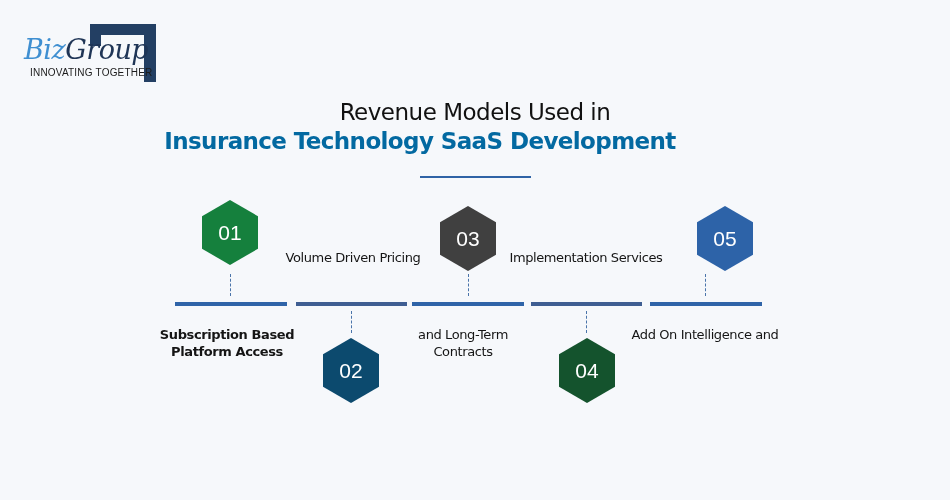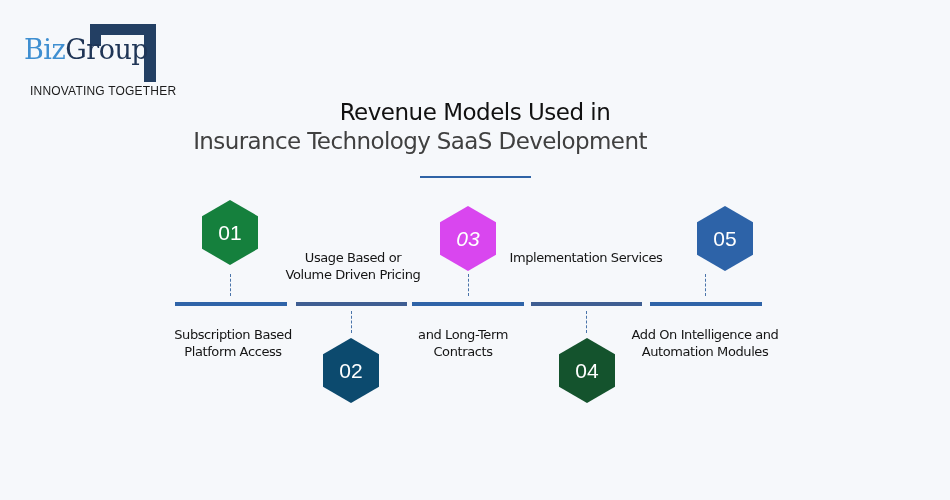--- a/index.html
+++ b/index.html
@@ -2,27 +2,27 @@
 <html><head>
 <meta charset="utf-8">
 <style>
   html, body { margin:0; padding:0; }
   body { width:950px; height:500px; background:#f6f8fb; position:relative; overflow:hidden; font-family:"DejaVu Sans","Liberation Sans",sans-serif; }
   .abs { position:absolute; }
   
   .logo-frame { left:90px; top:24px; width:66px; height:58px; background:#233f63; }
   .logo-inner { left:101px; top:35px; width:43px; height:35px; background:#f6f8fb; }
   .logo-cut { left:88px; top:46px; width:56px; height:38px; background:#f6f8fb; }
-  .logo-text { left:24px; top:34px; font-family:"DejaVu Serif","Liberation Serif",serif; font-size:27px; letter-spacing:-0.5px; line-height:32px; white-space:nowrap; }
+  .logo-text { left:24px; top:34px; font-family:"DejaVu Serif","Liberation Serif",serif; font-style:italic; font-size:27px; letter-spacing:-0.5px; line-height:32px; white-space:nowrap; }
   .logo-biz { color:#3f8fd1; }
   .logo-group { color:#1f3556; }
-  .logo-tag { left:30px; top:84px; font-family:"Liberation Sans",sans-serif; font-size:12px; letter-spacing:0.2px; color:#1b1b1b; white-space:nowrap; }
+  .logo-tag { left:30px; top:67px; font-family:"Liberation Sans",sans-serif; font-size:10px; letter-spacing:0.2px; color:#1b1b1b; white-space:nowrap; }
   
   .title1 { left:0; width:950px; top:99px; text-align:center; font-size:23px; color:#111; letter-spacing:-0.5px; }
-  .title2 { left:0; width:840px; top:128px; text-align:center; font-size:23px; font-weight:normal; color:#404040; letter-spacing:-0.6px; }
+  .title2 { left:0; width:840px; top:128px; text-align:center; font-size:23px; font-weight:bold; color:#0369a1; letter-spacing:-0.6px; }
   .divider { left:420px; top:176px; width:111px; height:2px; background:#2f63a6; }
   
   .bar { top:302px; height:4px; }
   .hex { width:56px; height:65px; clip-path:polygon(50% 0,100% 25%,100% 75%,50% 100%,0 75%,0 25%); display:flex; align-items:center; justify-content:center; color:#fff; font-size:21px; font-family:"Liberation Sans",sans-serif; }
   .dash { width:0; border-left:1.5px dashed #4a74aa; height:22px; }
   .label { width:170px; text-align:center; font-size:13px; line-height:17px; color:#151515; letter-spacing:-0.4px; }
 </style>
 </head>
 <body>
 
@@ -39,43 +39,41 @@
 <div class="abs divider"></div>
 
 <div class="abs bar" style="left:175px;width:112px;background:#2f64a8;"></div>
 <div class="abs bar" style="left:296px;width:111px;background:#3f5e92;"></div>
 <div class="abs bar" style="left:412px;width:112px;background:#2f64a8;"></div>
 <div class="abs bar" style="left:531px;width:111px;background:#3f5e92;"></div>
 <div class="abs bar" style="left:650px;width:112px;background:#2f64a8;"></div>
 
 <div class="abs hex" style="left:202px;top:200px;background:#15803d;">01</div>
 <div class="abs dash" style="left:230px;top:274px;"></div>
-<div class="abs label" style="left:148px;top:326px;">
+<div class="abs label" style="left:142px;top:326px;font-weight:bold;">
   <div>Subscription Based</div>
   <div>Platform Access</div>
 </div>
 
 <div class="abs label" style="left:268px;top:249px;">
-  <div>Usage Based or</div>
   <div>Volume Driven Pricing</div>
 </div>
 <div class="abs dash" style="left:351px;top:311px;"></div>
 <div class="abs hex" style="left:323px;top:338px;background:#0c4a6e;">02</div>
 
-<div class="abs hex" style="left:440px;top:206px;background:#d946ef;font-style:italic;">03</div>
+<div class="abs hex" style="left:440px;top:206px;background:#404040;">03</div>
 <div class="abs dash" style="left:468px;top:274px;"></div>
 <div class="abs label" style="left:378px;top:326px;">
   <div>and Long-Term</div>
   <div>Contracts</div>
 </div>
 
 <div class="abs label" style="left:501px;top:249px;">
   <div>Implementation Services</div>
 </div>
 <div class="abs dash" style="left:586px;top:311px;"></div>
 <div class="abs hex" style="left:559px;top:338px;background:#14532d;">04</div>
 
 <div class="abs hex" style="left:677px;top:206px;background:#2d63a8;margin-left:20px;">05</div>
 <div class="abs dash" style="left:705px;top:274px;"></div>
 <div class="abs label" style="left:620px;top:326px;">
   <div>Add On Intelligence and</div>
-  <div>Automation Modules</div>
 </div>
 
 </body></html>

